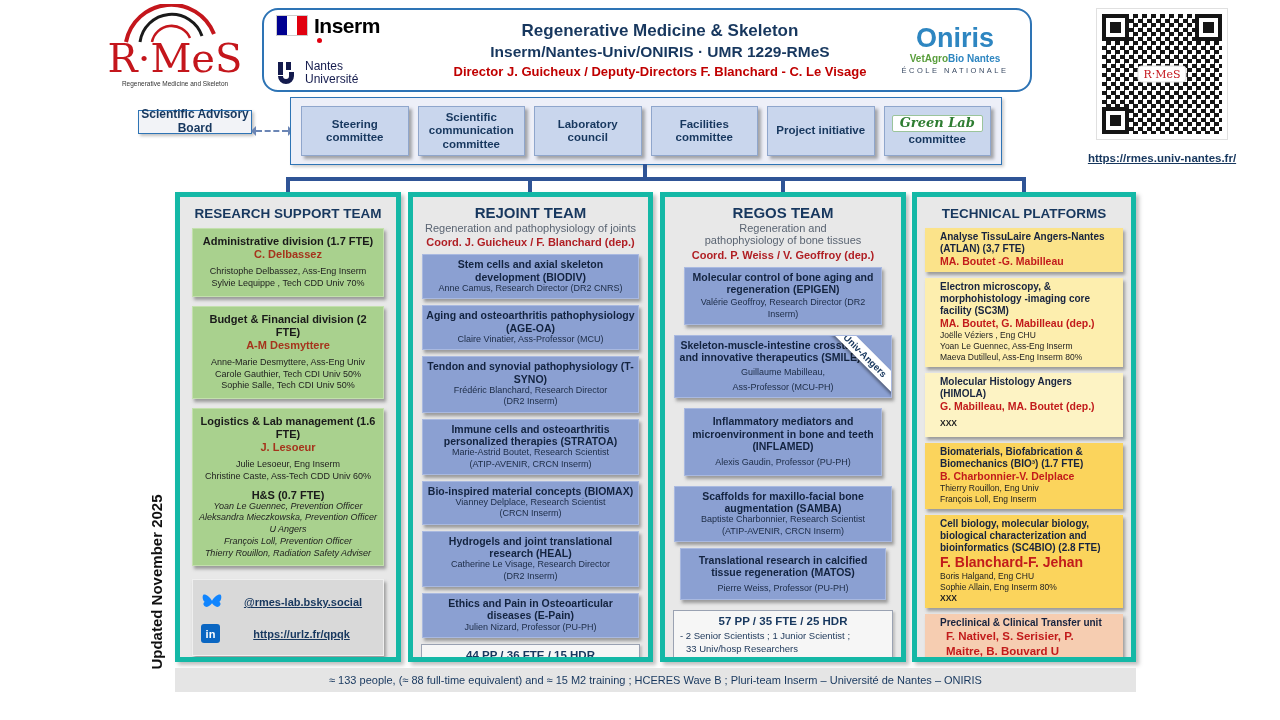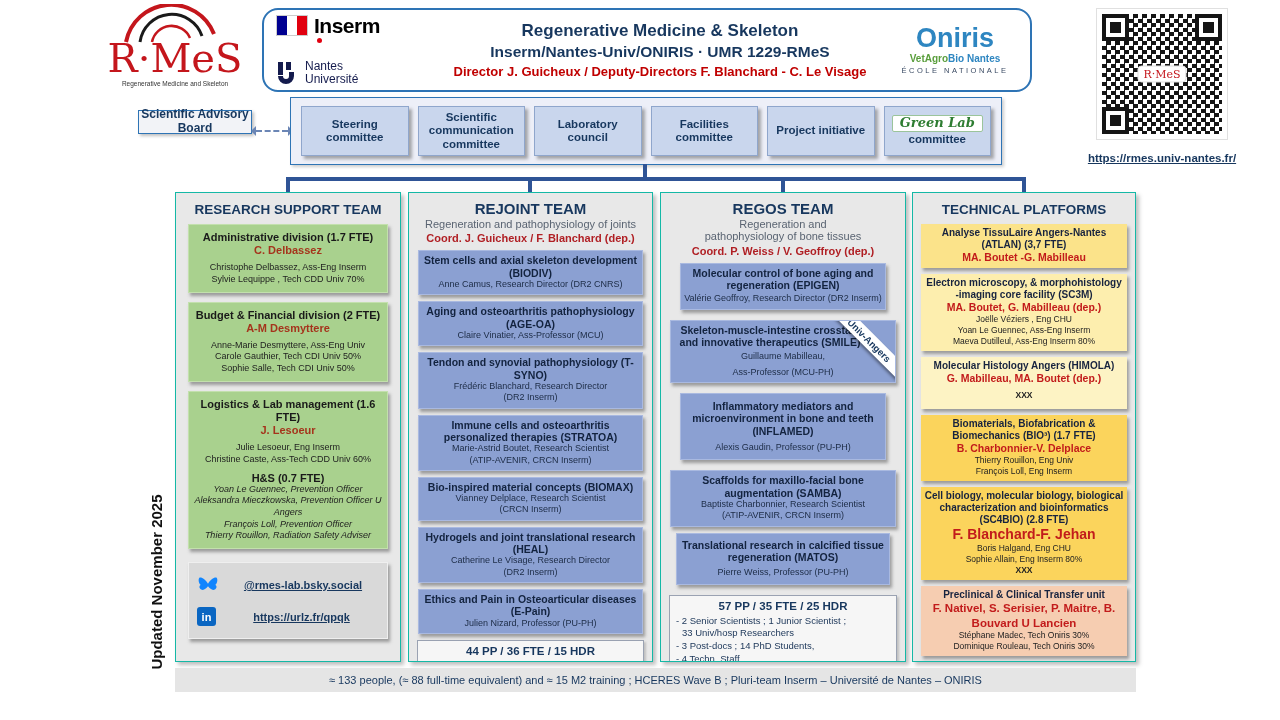--- a/index.html
+++ b/index.html
@@ -67,21 +67,21 @@
                justify-content:center; text-align:center; font-weight:bold; font-size:11.5px;
                color:#17375e; line-height:1.15; padding:2px; }
   .committee.gl { flex-direction:column; gap:1px; }
   .gl-logo { background:#fff; border:1px solid #9bc49b; font-family:"DejaVu Serif", serif;
              font-style:italic; color:#2e7d32; font-size:13px; padding:0 7px; border-radius:2px; }
 
   
   .conn { position:absolute; background:#2f5496; }
 
   
-  .col { position:absolute; top:192px; height:470px; background:#e8e8e8; border:1px solid #14b8a6;
+  .col { position:absolute; top:192px; height:470px; background:#e8e8e8; border:5px solid #14b8a6;
          box-shadow:3px 3px 4px rgba(110,110,110,.45); padding:5px 7px; overflow:hidden; }
   .col1 { left:175px; width:226px; }
   .col2 { left:408px; width:245px; }
   .col3 { left:660px; width:246px; }
   .col4 { left:912px; width:224px; }
   .col-title { text-align:center; font-weight:bold; color:#17375e; font-size:13.5px; margin:4px 0 7px; }
   .team-name { font-size:15px; margin:2px 0 0; }
   .team-sub { text-align:center; color:#5a6472; font-size:11px; line-height:1.12; }
   .team-coord { text-align:center; color:#b01f24; font-weight:bold; font-size:11px; margin:2px 0 6px; }
 
@@ -95,21 +95,21 @@
             box-shadow:0 2px 3px rgba(0,0,0,.4); }
 
   .gbox { background:#a9d18e; border:1px solid #c3e0ad; box-shadow:2px 3px 3px rgba(80,80,80,.5);
           text-align:center; padding:6px 4px; margin:0 5px 9px; }
   .gbox-title { font-weight:bold; font-size:11px; color:#1a1a1a; line-height:1.2; }
   .gbox-lead { font-weight:bold; font-size:11px; color:#a5341c; margin-bottom:6px; }
   .gbox-line { font-size:9px; color:#1e1e1e; line-height:1.3; }
   .gbox-subtitle { font-weight:bold; font-size:11px; color:#1a1a1a; margin-top:6px; }
   .it { font-style:italic; }
 
-  .ybox { text-align:center; box-shadow:2px 3px 3px rgba(80,80,80,.5); padding:3px 3px 4px; margin:0 1px 6px; }
+  .ybox { text-align:left; box-shadow:2px 3px 3px rgba(80,80,80,.5); padding:3px 15px 4px; margin:0 1px 6px; }
   .y1 { background:#fbe38a; } .y2 { background:#fdeeae; } .y3 { background:#fdf3c4; }
   .y4 { background:#fbd45c; } .y5 { background:#f6cdb1; }
   .ybox-title { font-weight:bold; font-size:10px; color:#17233f; line-height:1.2; }
   .ybox-lead { font-weight:bold; font-size:10.5px; color:#c21b1b; line-height:1.25; }
   .ybox-line { font-size:8.5px; color:#222; line-height:1.3; }
 
   .stats { background:#f6f6f6; border:1px solid #9aa2b2; margin:2px 1px 0; padding:4px 6px;
            box-shadow:2px 2px 2px rgba(100,100,100,.3); }
   .stats-head { text-align:center; font-weight:bold; font-size:11.5px; color:#17375e; margin-bottom:3px; }
   .stats-line { font-size:9.5px; color:#203a5c; line-height:1.35; }

